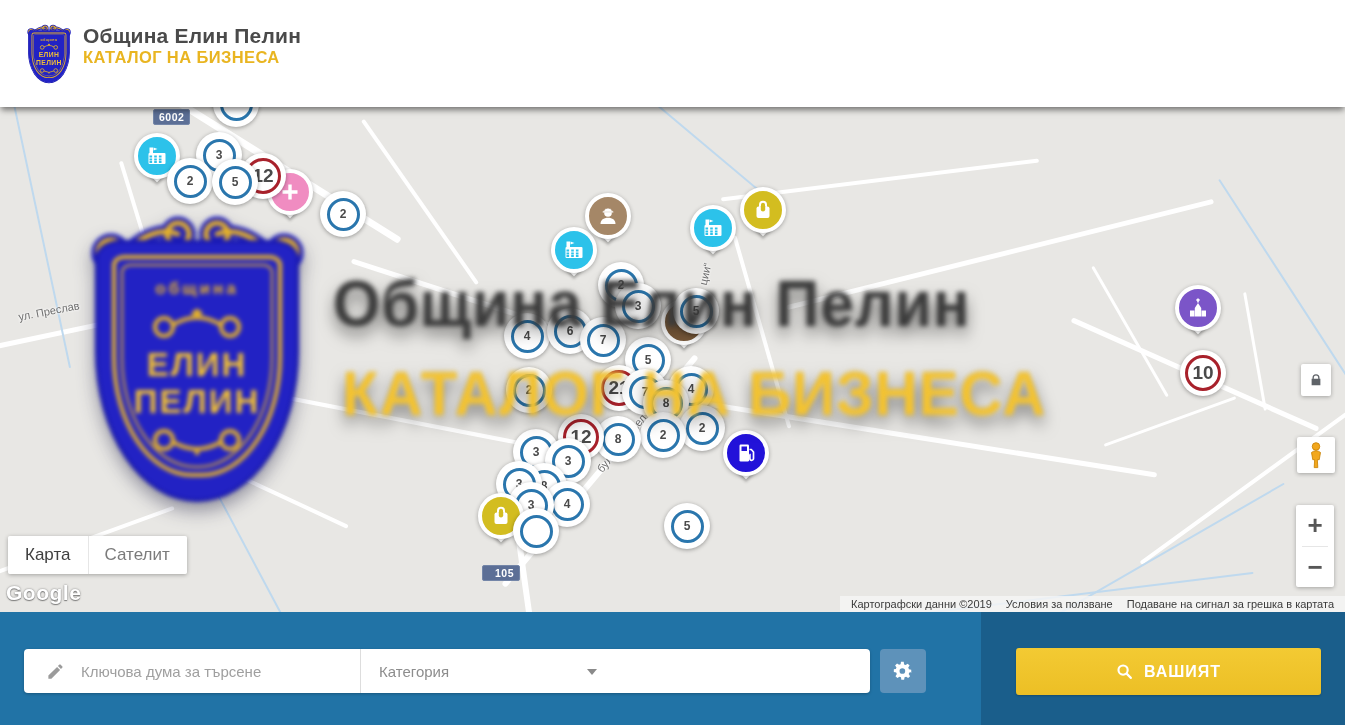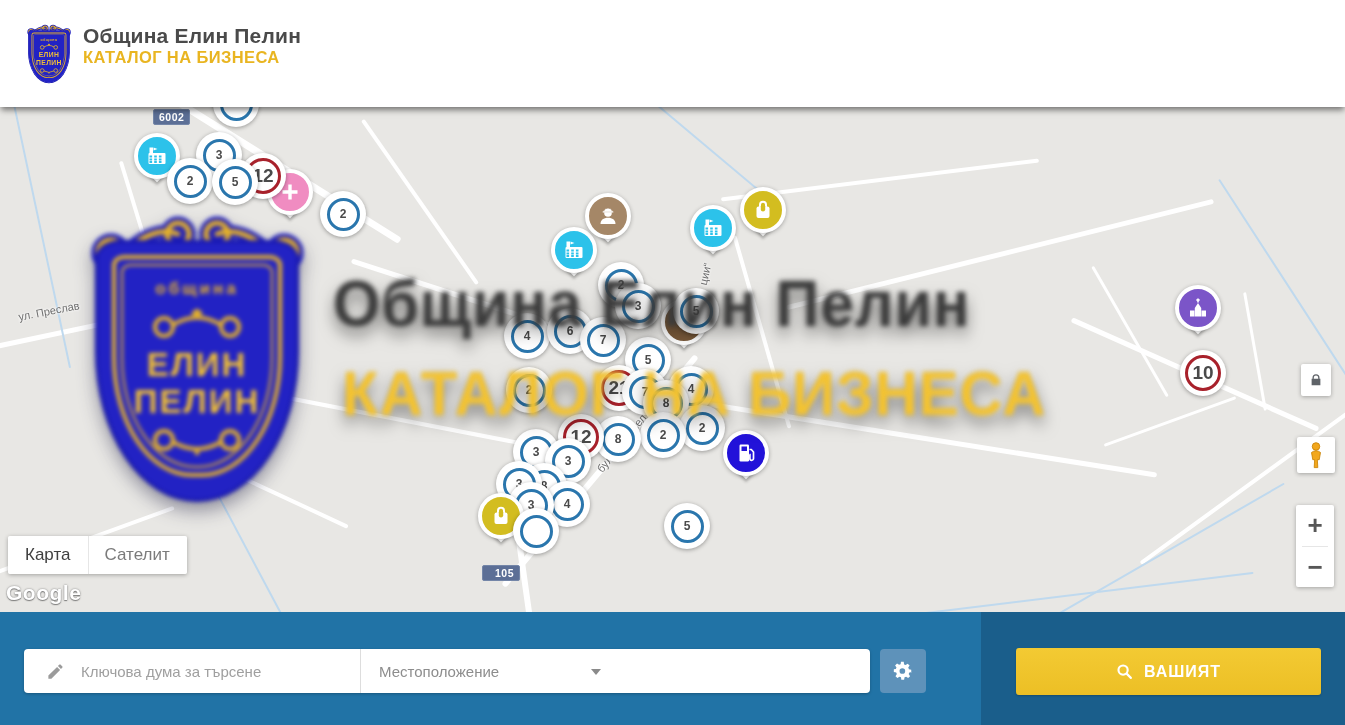--- a/index.html
+++ b/index.html
@@ -572,34 +572,39 @@
       </g>
     </svg>
   </div>
 
   <div class="ctl-zoom">
     <button>+</button>
     <div class="zdiv"></div>
     <button>−</button>
   </div>
 
+  <div class="attrib">
+    <span>Картографски данни ©2019</span>
+    <span class="lnk">Условия за ползване</span>
+    <span class="lnk">Подаване на сигнал за грешка в картата</span>
+  </div>
 </div>
 
 <div class="searchbar">
   <div class="searchbar-right"></div>
 
   <div class="fields">
     <div class="fseg fseg-keyword">
       <svg width="19" height="19" viewBox="0 0 24 24">
         <path fill="#9b9b9b" d="M3 17.2V21h3.8L17.8 10 14 6.2 3 17.2zm17.7-10.1c.4-.4.4-1 0-1.4l-2.4-2.4c-.4-.4-1-.4-1.4 0l-1.8 1.8 3.8 3.8 1.8-1.8z"></path>
       </svg>
       <input type="text" placeholder="Ключова дума за търсене" style="">
     </div>
-    <div class="fseg fseg-select fseg-loc">
-      <span class="sel-label">Местоположение</span>
+    <div class="fseg fseg-select fseg-cat">
+      <span class="sel-label">Категория</span>
       <span class="caret"></span>
     </div>
   </div>
 
   <button class="gear-btn">
     <svg width="22" height="22" viewBox="0 0 24 24">
       <path fill="#fff" fill-rule="evenodd" d="M21 13.5v-3l-2.6-.5a6.7 6.7 0 0 0-.7-1.7l1.5-2.2-2.1-2.1-2.2 1.5c-.5-.3-1.1-.5-1.7-.7L12.8 2h-3l-.4 2.6c-.6.2-1.2.4-1.7.7L5.5 3.8 3.4 5.9l1.5 2.2c-.3.5-.5 1.1-.7 1.7L2 10.2v3l2.6.5c.2.6.4 1.2.7 1.7l-1.5 2.2 2.1 2.1 2.2-1.5c.5.3 1.1.5 1.7.7l.4 2.6h3l.5-2.6c.6-.2 1.2-.4 1.7-.7l2.2 1.5 2.1-2.1-1.5-2.2c.3-.5.5-1.1.7-1.7l2.6-.5zM11.3 8.9a3.1 3.1 0 1 1 0 6.2 3.1 3.1 0 0 1 0-6.2z"></path>
     </svg>
   </button>
 

